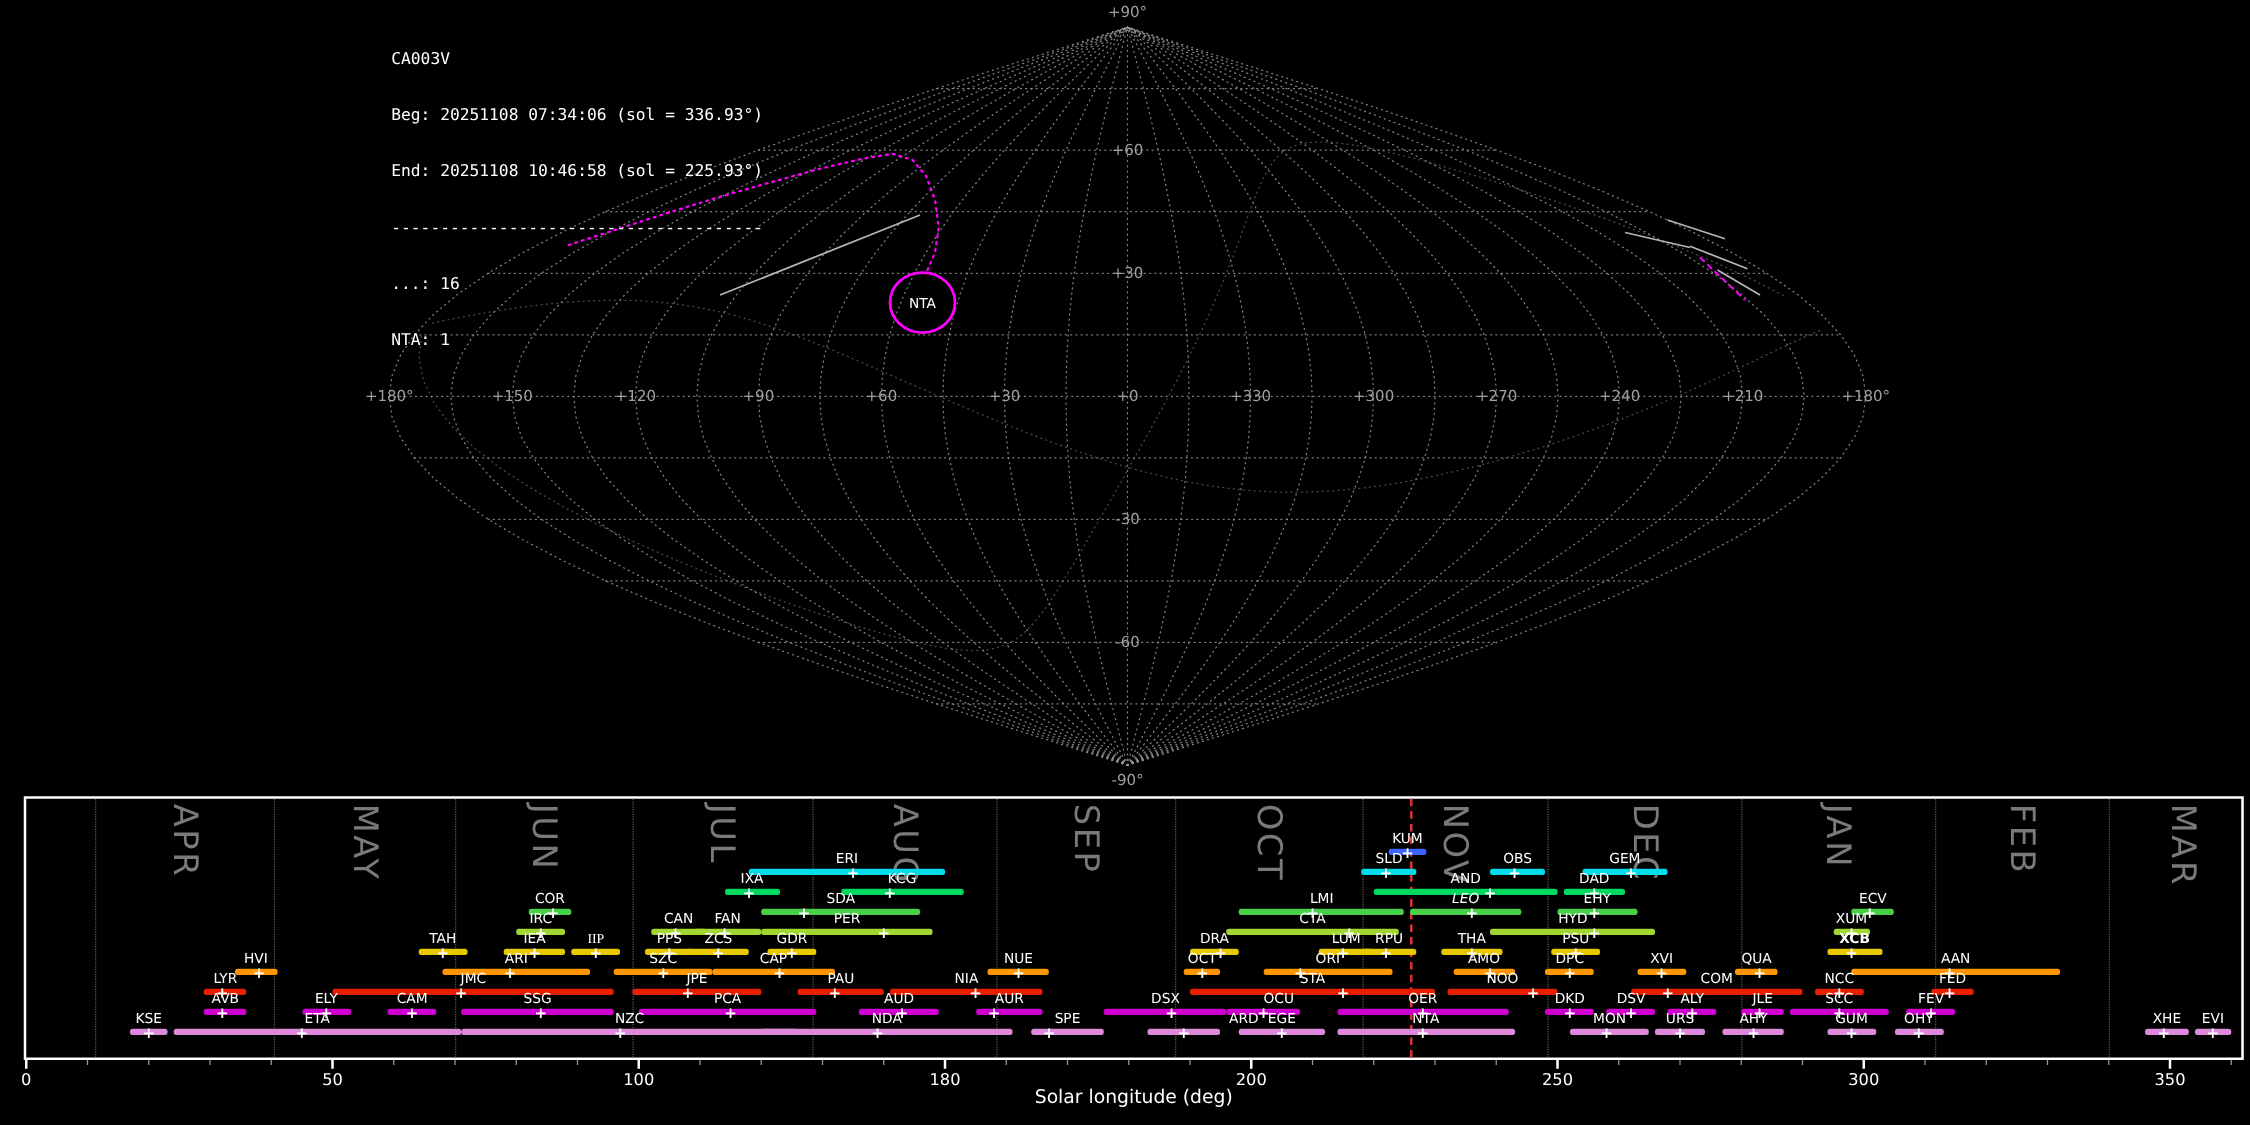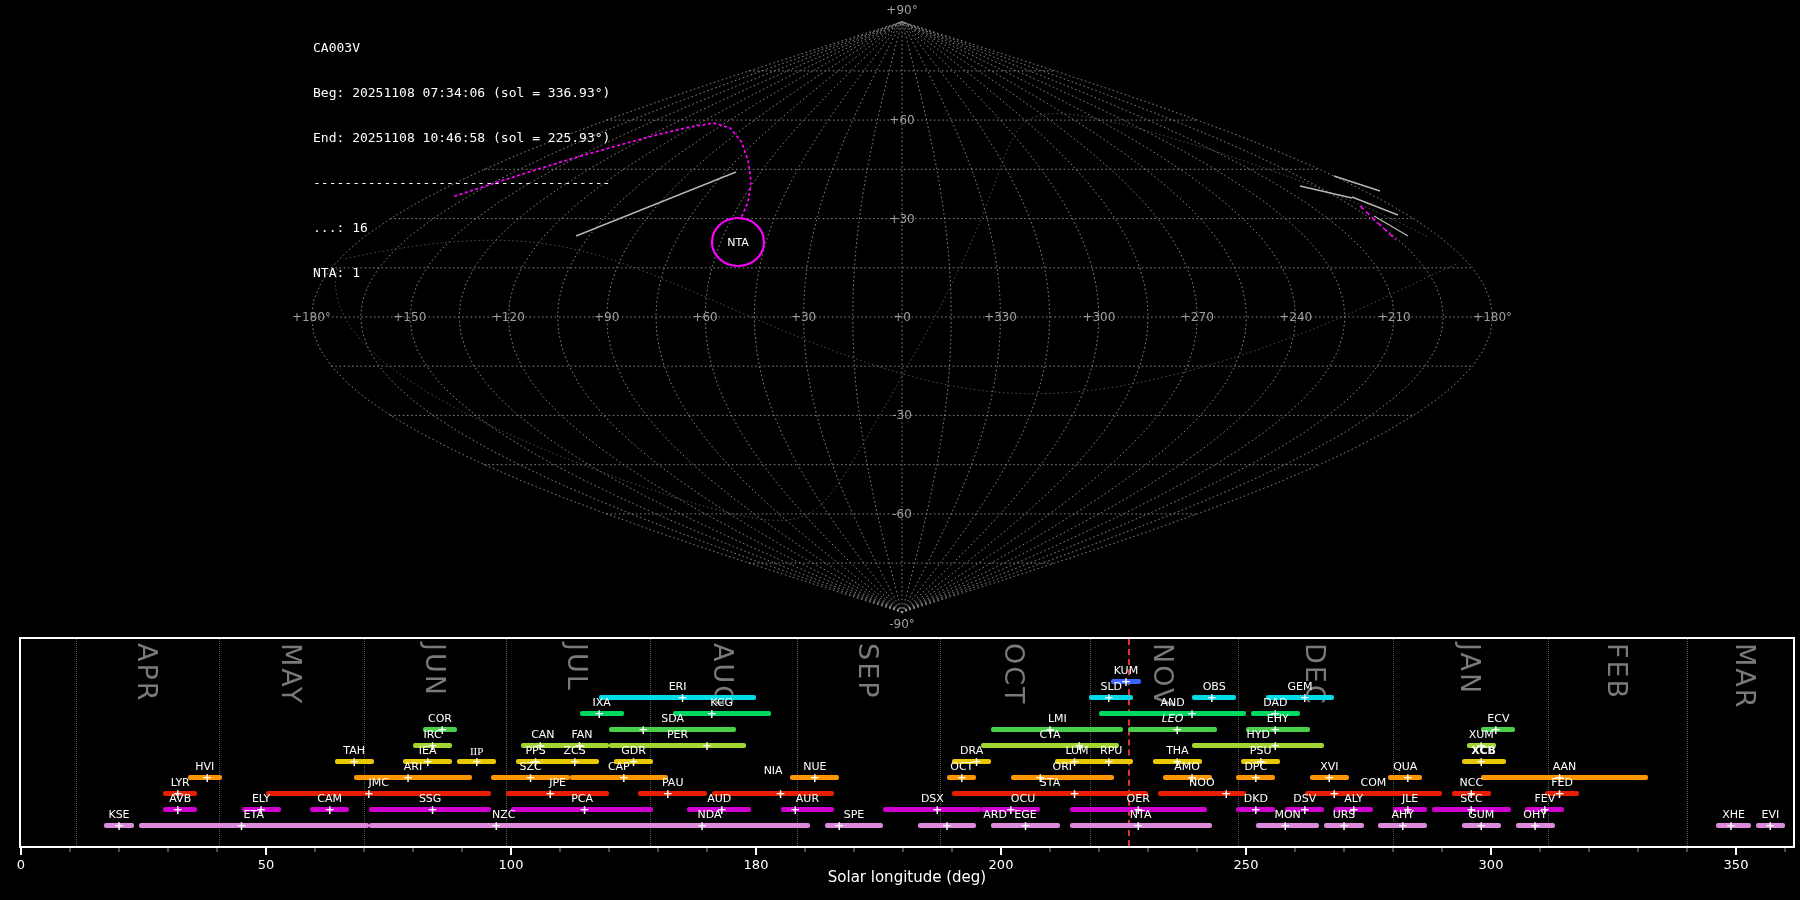--- a/index.html
+++ b/index.html
@@ -288,21 +288,21 @@
     <div class="bar" style="left: 245px; top: 152px; width: 225.4px; background: rgb(232, 30, 0);"></div>
     <div class="bar-label" style="left: 357.7px; top: 138px;">JMC</div>
     <div class="bar-peak" style="left: 347.9px; top: 155px;">+</div>
     <div class="bar" style="left: 485.1px; top: 152px; width: 102.9px; background: rgb(232, 30, 0);"></div>
     <div class="bar-label" style="left: 536.55px; top: 138px;">JPE</div>
     <div class="bar-peak" style="left: 529.2px; top: 155px;">+</div>
     <div class="bar" style="left: 617.4px; top: 152px; width: 68.6px; background: rgb(232, 30, 0);"></div>
     <div class="bar-label" style="left: 651.7px; top: 138px;">PAU</div>
     <div class="bar-peak" style="left: 646.8px; top: 155px;">+</div>
     <div class="bar" style="left: 690.9px; top: 152px; width: 122.5px; background: rgb(232, 30, 0);"></div>
-    <div class="bar-label" style="left: 752.15px; top: 126px;">NIA</div>
+    <div class="bar-label" style="left: 752.15px; top: 138px;">NIA</div>
     <div class="bar-peak" style="left: 759.5px; top: 155px;">+</div>
     <div class="bar" style="left: 931px; top: 152px; width: 196px; background: rgb(232, 30, 0);"></div>
     <div class="bar-label" style="left: 1029px; top: 138px;">STA</div>
     <div class="bar-peak" style="left: 1053.5px; top: 155px;">+</div>
     <div class="bar" style="left: 1136.8px; top: 152px; width: 88.2px; background: rgb(232, 30, 0);"></div>
     <div class="bar-label" style="left: 1180.9px; top: 138px;">NOO</div>
     <div class="bar-peak" style="left: 1205.4px; top: 155px;">+</div>
     <div class="bar" style="left: 1283.8px; top: 152px; width: 137.2px; background: rgb(232, 30, 0);"></div>
     <div class="bar-label" style="left: 1352.4px; top: 138px;">COM</div>
     <div class="bar-peak" style="left: 1313.2px; top: 155px;">+</div>

